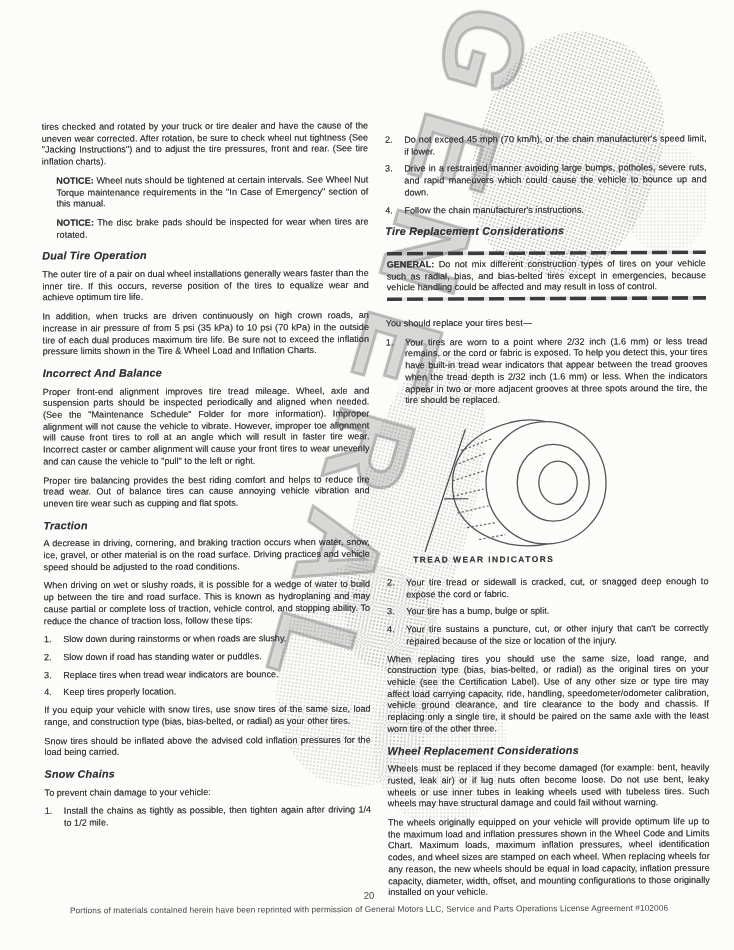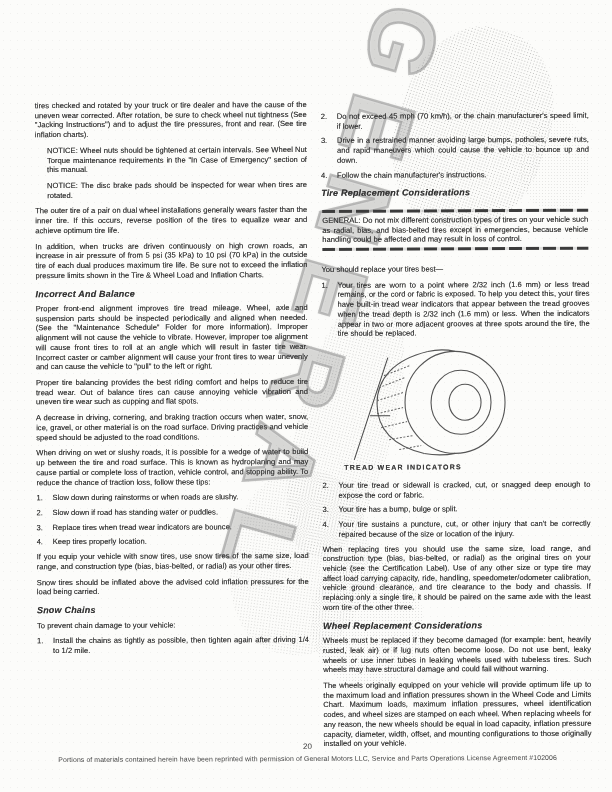--- a/index.html
+++ b/index.html
@@ -12,21 +12,21 @@
   .col{position:absolute;font-size:7.6px;line-height:1.28;text-align:justify;
        text-shadow:0 0 .4px rgba(60,60,60,.65);}
   .col-left{left:36px;top:100px;width:272px;}
   .col-right{left:322px;top:112px;width:268px;}
   p{margin:0 0 6px 0;}
   h3{font-size:9px;margin:8px 0 4px 0;letter-spacing:.2px;font-style:italic;}
   .notice{margin:0 0 6px 12px;}
   .num-item{display:flex;margin:0 0 5px 0;}
   .num-item .n{width:16px;flex:0 0 16px;}
   .num-item .t{flex:1;text-align:justify;}
-  b.inl{font-weight:normal;}
+  b.inl{font-weight:bold;}
   .caution{margin:4px 0 7px 0;padding:4px 1px 5px 1px;}
   .rule{height:3px;margin:2px 0;
         background:repeating-linear-gradient(90deg,#3c3c3c 0 13px,rgba(60,60,60,.15) 13px 17px);}
   .figure{margin:4px 0 8px 8px;width:210px;}
   .figure svg{display:block;}
   .figcap{font-size:7px;font-weight:bold;letter-spacing:1.2px;margin:2px 0 0 14px;color:#3a3a3a;}
   .pageno{position:absolute;left:0;right:0;top:742px;text-align:center;font-size:8px;color:#3a3a3a;}
   .license{position:absolute;left:0;right:0;top:755px;text-align:center;font-size:6.9px;color:#444;
            letter-spacing:.1px;}
   .watermark{position:absolute;left:462px;top:22px;transform:rotate(106deg);transform-origin:0 0;
@@ -53,27 +53,29 @@
   <div class="speck sp5"></div>
   <div class="watermark">GENERAL</div>
 
   <div class="content">
 
     <div class="col col-left">
       <p>tires checked and rotated by your truck or tire dealer and have the cause of the uneven wear corrected. After rotation, be sure to check wheel nut tightness (See "Jacking Instructions") and to adjust the tire pressures, front and rear. (See tire inflation charts).</p>
       <p class="notice"><b class="inl">NOTICE:</b> <span>Wheel nuts should be tightened at certain intervals. See Wheel Nut Torque maintenance requirements in the "In Case of Emergency" section of this manual.</span></p>
       <p class="notice"><b class="inl">NOTICE:</b> <span>The disc brake pads should be inspected for wear when tires are rotated.</span></p>
 
+      <h3>Dual Tire Operation</h3>
       <p>The outer tire of a pair on dual wheel installations generally wears faster than the inner tire. If this occurs, reverse position of the tires to equalize wear and achieve optimum tire life.</p>
       <p>In addition, when trucks are driven continuously on high crown roads, an increase in air pressure of from 5 psi (35 kPa) to 10 psi (70 kPa) in the outside tire of each dual produces maximum tire life. Be sure not to exceed the inflation pressure limits shown in the Tire &amp; Wheel Load and Inflation Charts.</p>
 
       <h3>Incorrect And Balance</h3>
       <p>Proper front-end alignment improves tire tread mileage. Wheel, axle and suspension parts should be inspected periodically and aligned when needed. (See the "Maintenance Schedule" Folder for more information). Improper alignment will not cause the vehicle to vibrate. However, improper toe alignment will cause front tires to roll at an angle which will result in faster tire wear. Incorrect caster or camber alignment will cause your front tires to wear unevenly and can cause the vehicle to "pull" to the left or right.</p>
       <p>Proper tire balancing provides the best riding comfort and helps to reduce tire tread wear. Out of balance tires can cause annoying vehicle vibration and uneven tire wear such as cupping and flat spots.</p>
 
+      <h3>Traction</h3>
       <p>A decrease in driving, cornering, and braking traction occurs when water, snow, ice, gravel, or other material is on the road surface. Driving practices and vehicle speed should be adjusted to the road conditions.</p>
       <p>When driving on wet or slushy roads, it is possible for a wedge of water to build up between the tire and road surface. This is known as hydroplaning and may cause partial or complete loss of traction, vehicle control, and stopping ability. To reduce the chance of traction loss, follow these tips:</p>
 
       <div class="num-item">
           <span class="n">1.</span>
           <span class="t">Slow down during rainstorms or when roads are slushy.</span>
         </div>
       <div class="num-item">
           <span class="n">2.</span>
           <span class="t">Slow down if road has standing water or puddles.</span>

